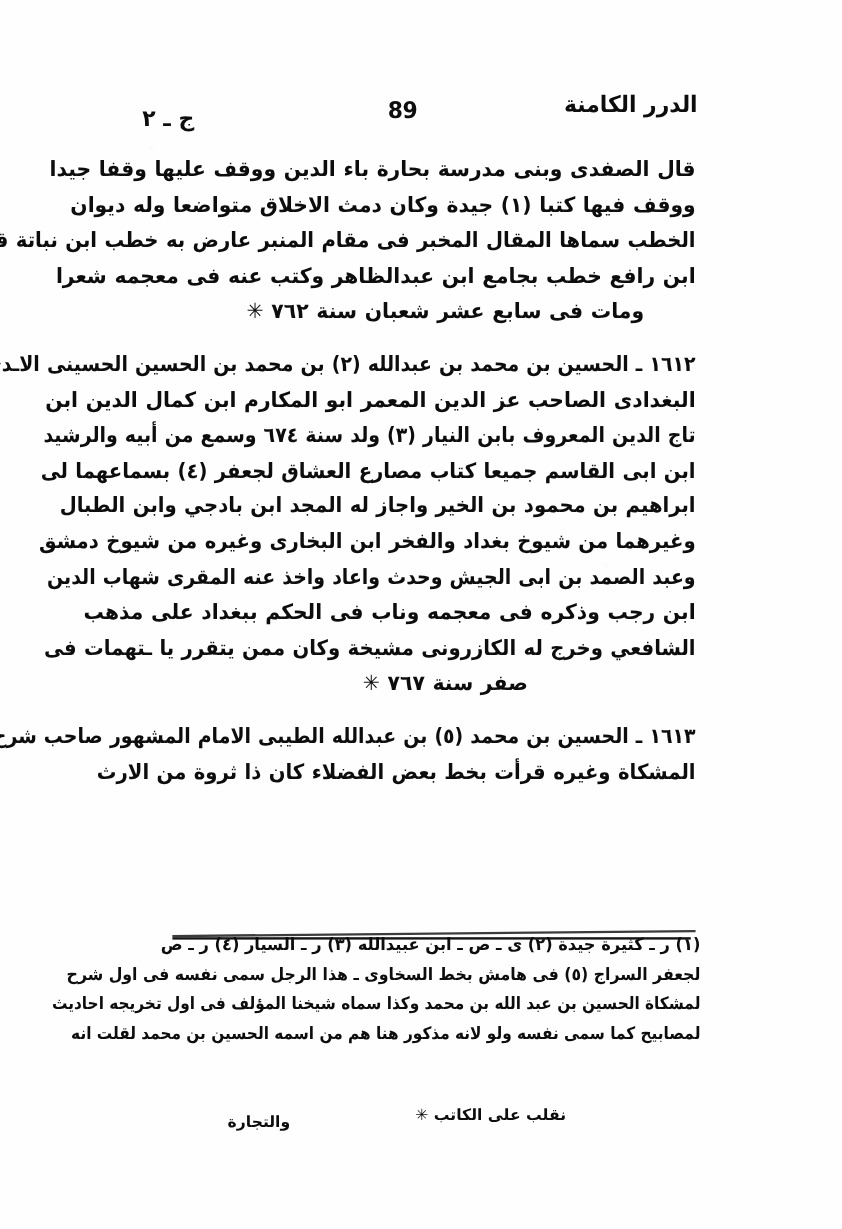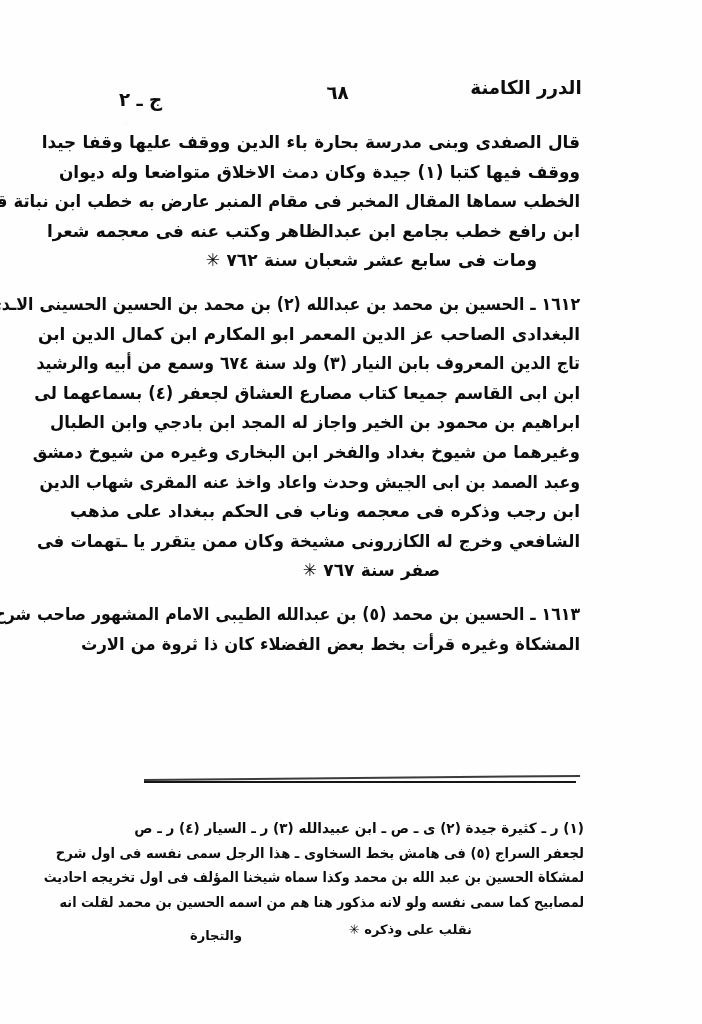--- a/index.html
+++ b/index.html
@@ -93,21 +93,21 @@
     right: -4px;
     width: 436px;
     height: 2px;
     background: #1a1a1a;
     transform: rotate(-0.55deg);
     opacity: 0.85;
   }
 
   
   .fn-block {
-    top: 816px;
+    top: 776px;
     right: 118px;
     width: 452px;
   }
   .fn-line {
     white-space: nowrap;
     font-size: 14.2px;
     line-height: 24.5px;
     font-weight: 700;
     letter-spacing: -0.5px;
     transform-origin: right center;
@@ -134,21 +134,21 @@
   .catch-right { right: 112px; top: 0; }
   .catch-left  { left: 72px;  top: 6px; }
 </style>
 </head>
 <body>
 
 <div class="page">
 
   <div class="text-block header-row">
     <div class="hdr hdr-title">الدرر الكامنة</div>
-    <div class="hdr hdr-folio">٦٨</div>
+    <div class="hdr hdr-folio">89</div>
     <div class="hdr hdr-vol">ج ـ ٢</div>
   </div>
 
   <div class="text-block body-block">
 
     <div>
       <div class="line sq">قال الصفدى وبنى مدرسة بحارة باء الدين ووقف عليها وقفا جيدا</div>
       <div class="line sq">ووقف فيها كتبا (١) جيدة وكان دمث الاخلاق متواضعا وله ديوان</div>
       <div class="line sq2">الخطب سماها المقال المخبر فى مقام المنبر عارض به خطب ابن نباتة قال</div>
       <div class="line sq">ابن رافع خطب بجامع ابن عبدالظاهر وكتب عنه فى معجمه شعرا</div>
@@ -182,17 +182,17 @@
   <div class="fn-rule"></div>
 
   <div class="text-block fn-block">
     <div class="fn-line sq">(١) ر ـ كثيرة جيدة (٢) ى ـ ص ـ ابن عبيدالله (٣) ر ـ السيار (٤) ر ـ ص</div>
     <div class="fn-line sq2">لجعفر السراج (٥) فى هامش بخط السخاوى ـ هذا الرجل سمى نفسه فى اول شرح</div>
     <div class="fn-line sq3">لمشكاة الحسين بن عبد الله بن محمد وكذا سماه شيخنا المؤلف فى اول تخريجه احاديث</div>
     <div class="fn-line sq3">لمصابيح كما سمى نفسه ولو لانه مذكور هنا هم من اسمه الحسين بن محمد لقلت انه</div>
   </div>
 
   <div class="catch-row">
-    <span class="catch-right">نقلب على وذكره ✳</span>
+    <span class="catch-right">نقلب على الكاتب ✳</span>
     <span class="catch-left">والتجارة</span>
   </div>
 
 </div>
 
 </body></html>

